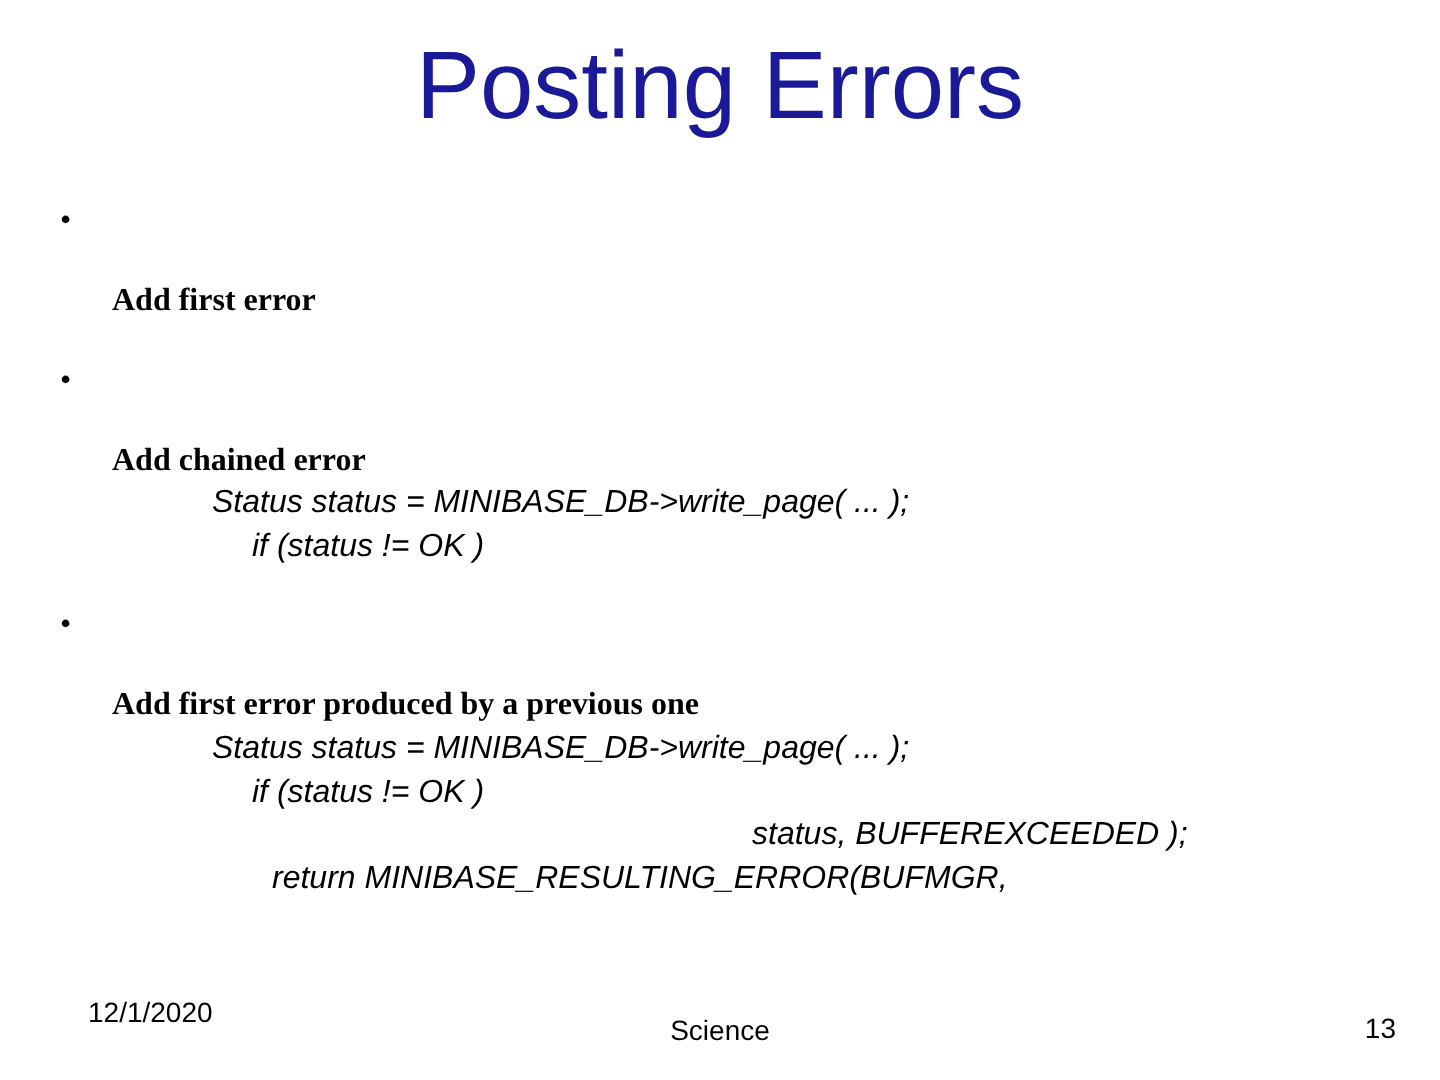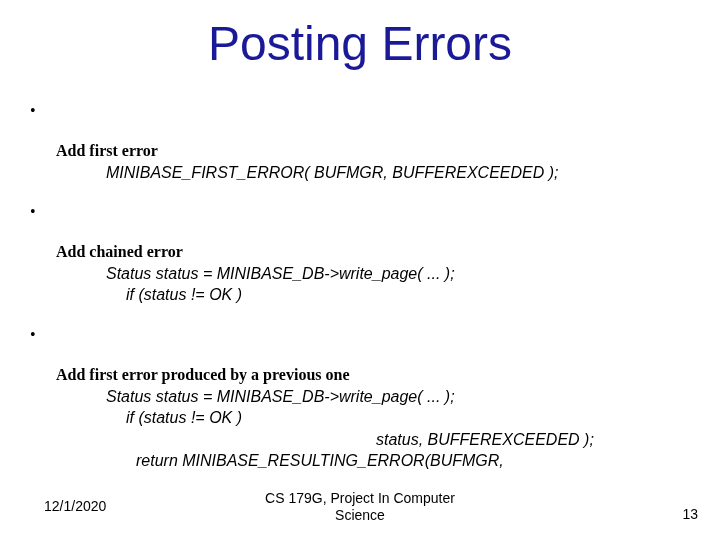--- a/index.html
+++ b/index.html
@@ -100,21 +100,20 @@
 <div class="slide">
 
   <div class="title">Posting Errors</div>
 
   <div class="body">
 
     <div class="bullet">
       <div class="dot">•</div>
       <div class="content">
         <div class="heading">Add first error</div>
-        <div class="code"><span>MINIBASE_FIRST_ERROR( BUFMGR, BUFFEREXCEEDED );</span></div>
       </div>
     </div>
 
     <div class="bullet">
       <div class="dot">•</div>
       <div class="content">
         <div class="heading">Add chained error</div>
         <div class="code"><span>Status status = MINIBASE_DB-&gt;write_page( ... );</span></div>
         <div class="code code-indent1"><span>if (status != OK )</span></div>
       </div>
@@ -129,19 +128,19 @@
         <div class="code code-indent-ret"><span>status, BUFFEREXCEEDED );</span></div>
         <div class="code code-indent2"><span>return MINIBASE_RESULTING_ERROR(BUFMGR,</span></div>
       </div>
     </div>
 
   </div>
 
   <div class="footer">
     <div class="foot-date">12/1/2020</div>
     <div class="foot-center">
-      <span>CS 179G, Project In Computer</span><br>
+      <br>
       <span>Science</span>
     </div>
     <div class="foot-num">13</div>
   </div>
 
 </div>
 
 </body></html>

